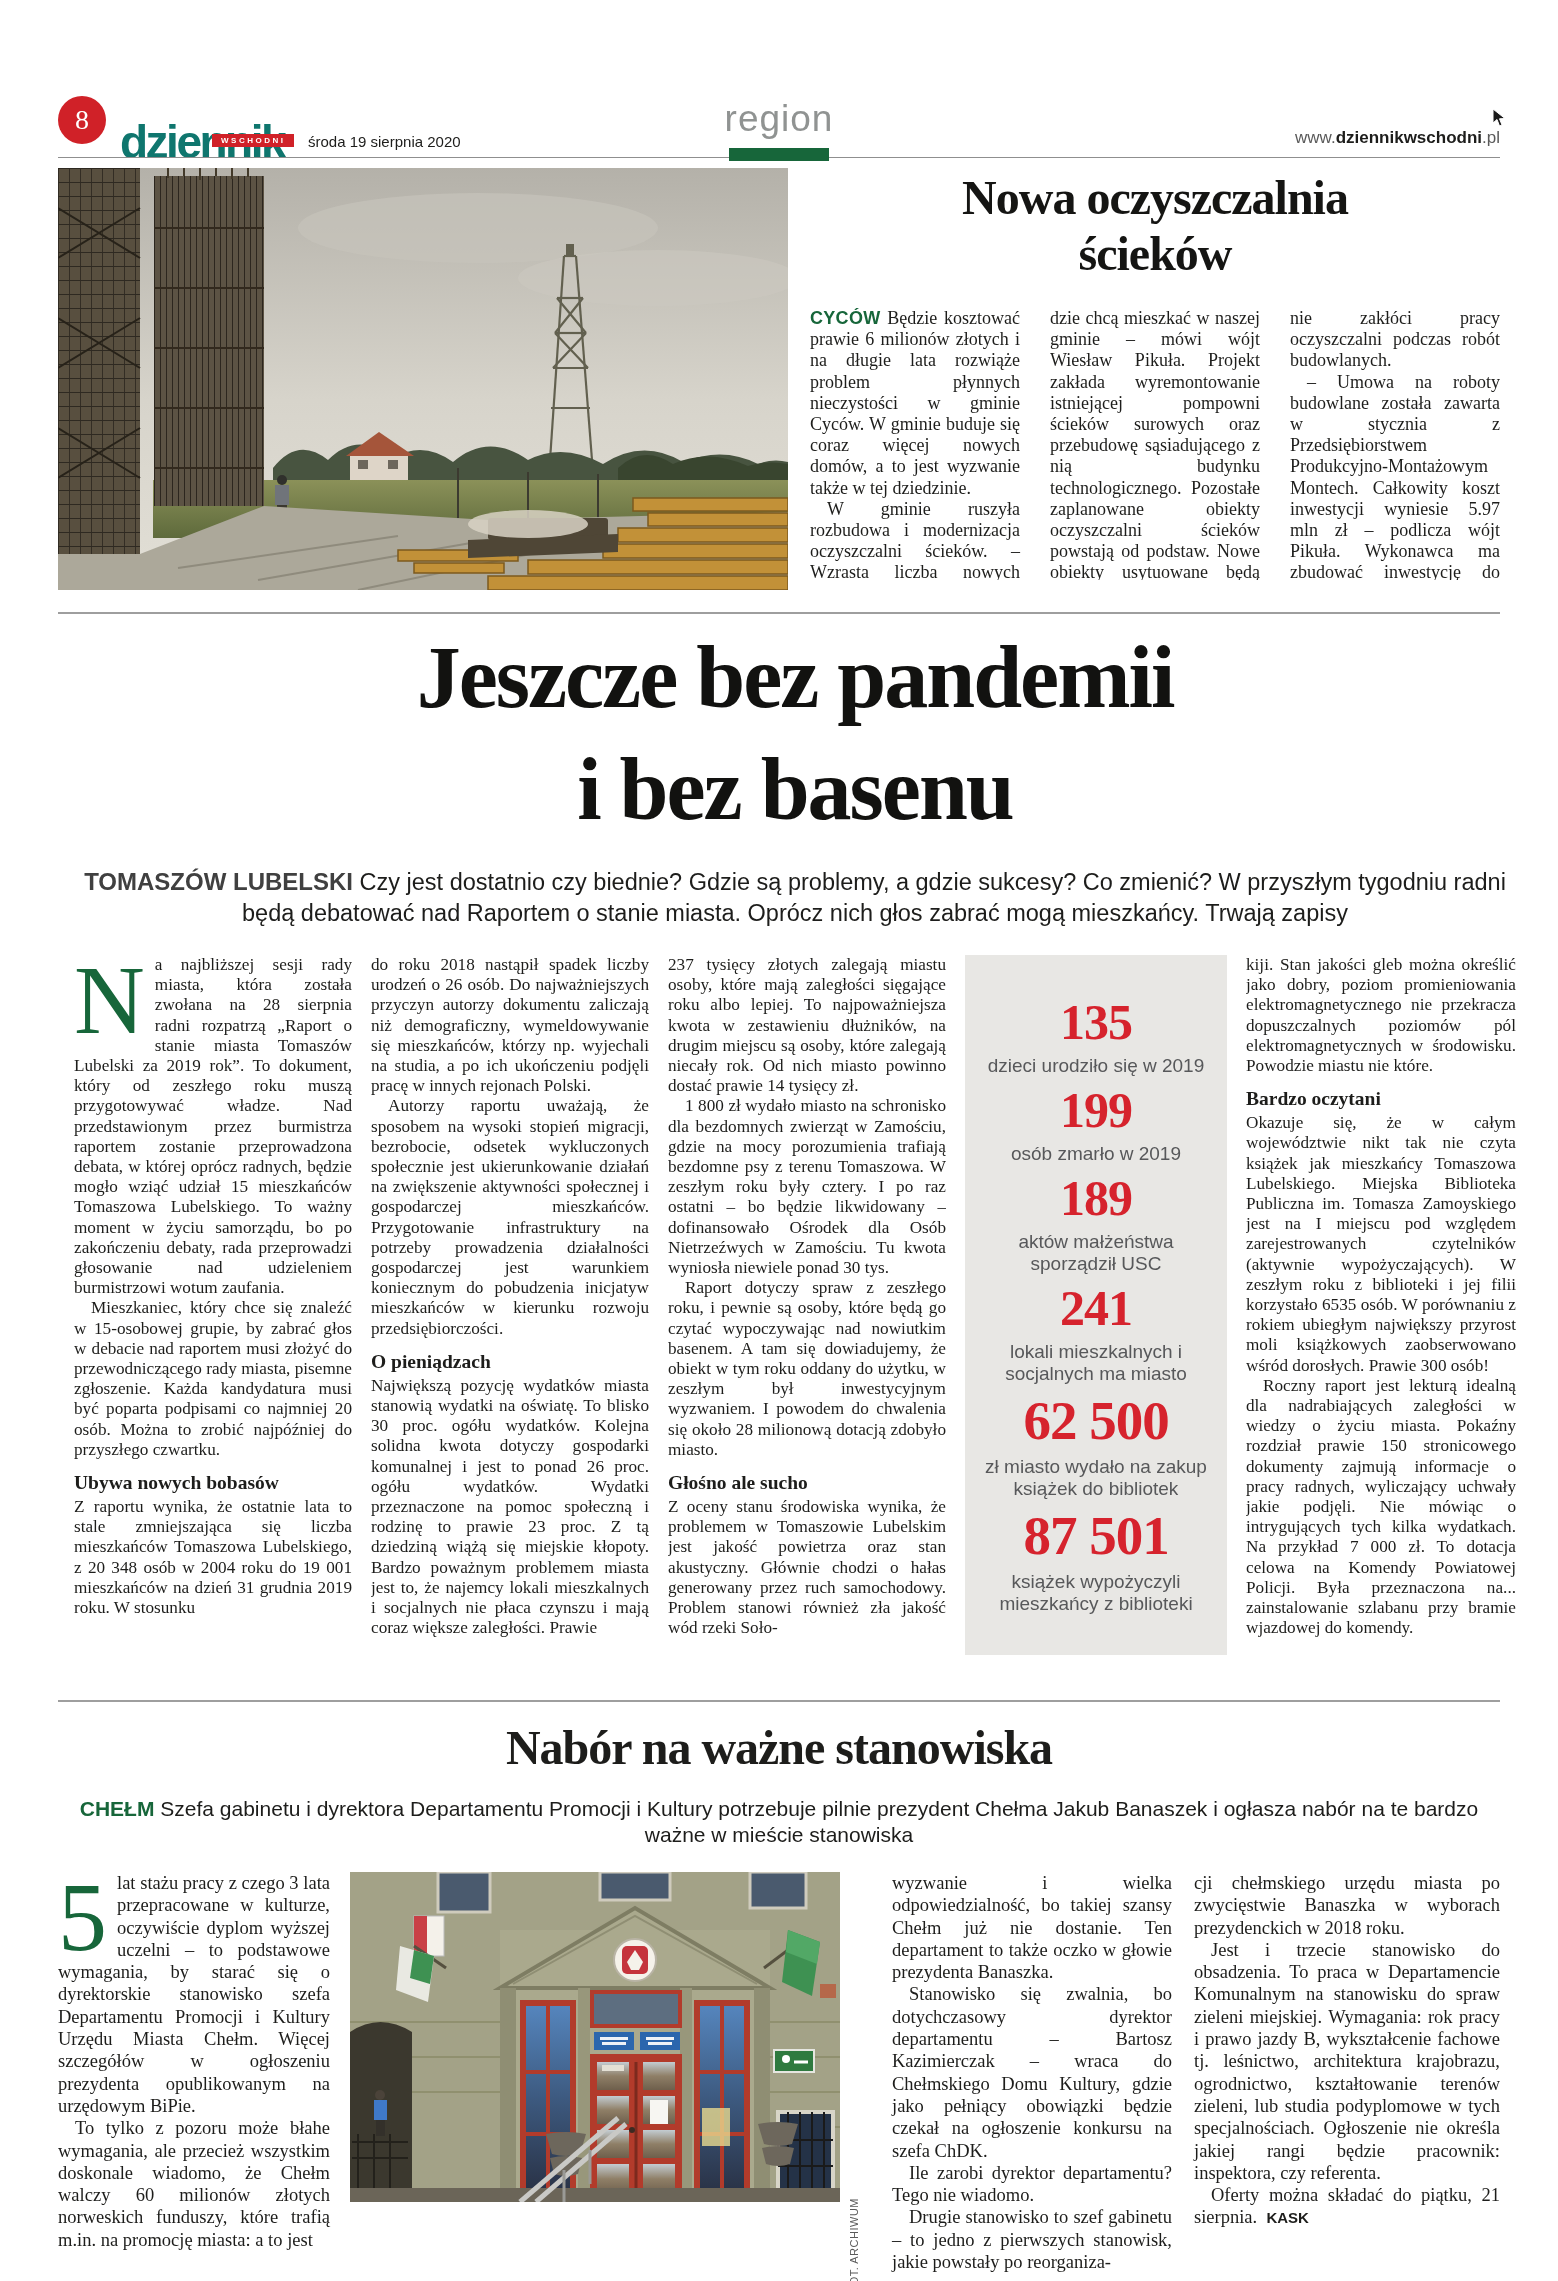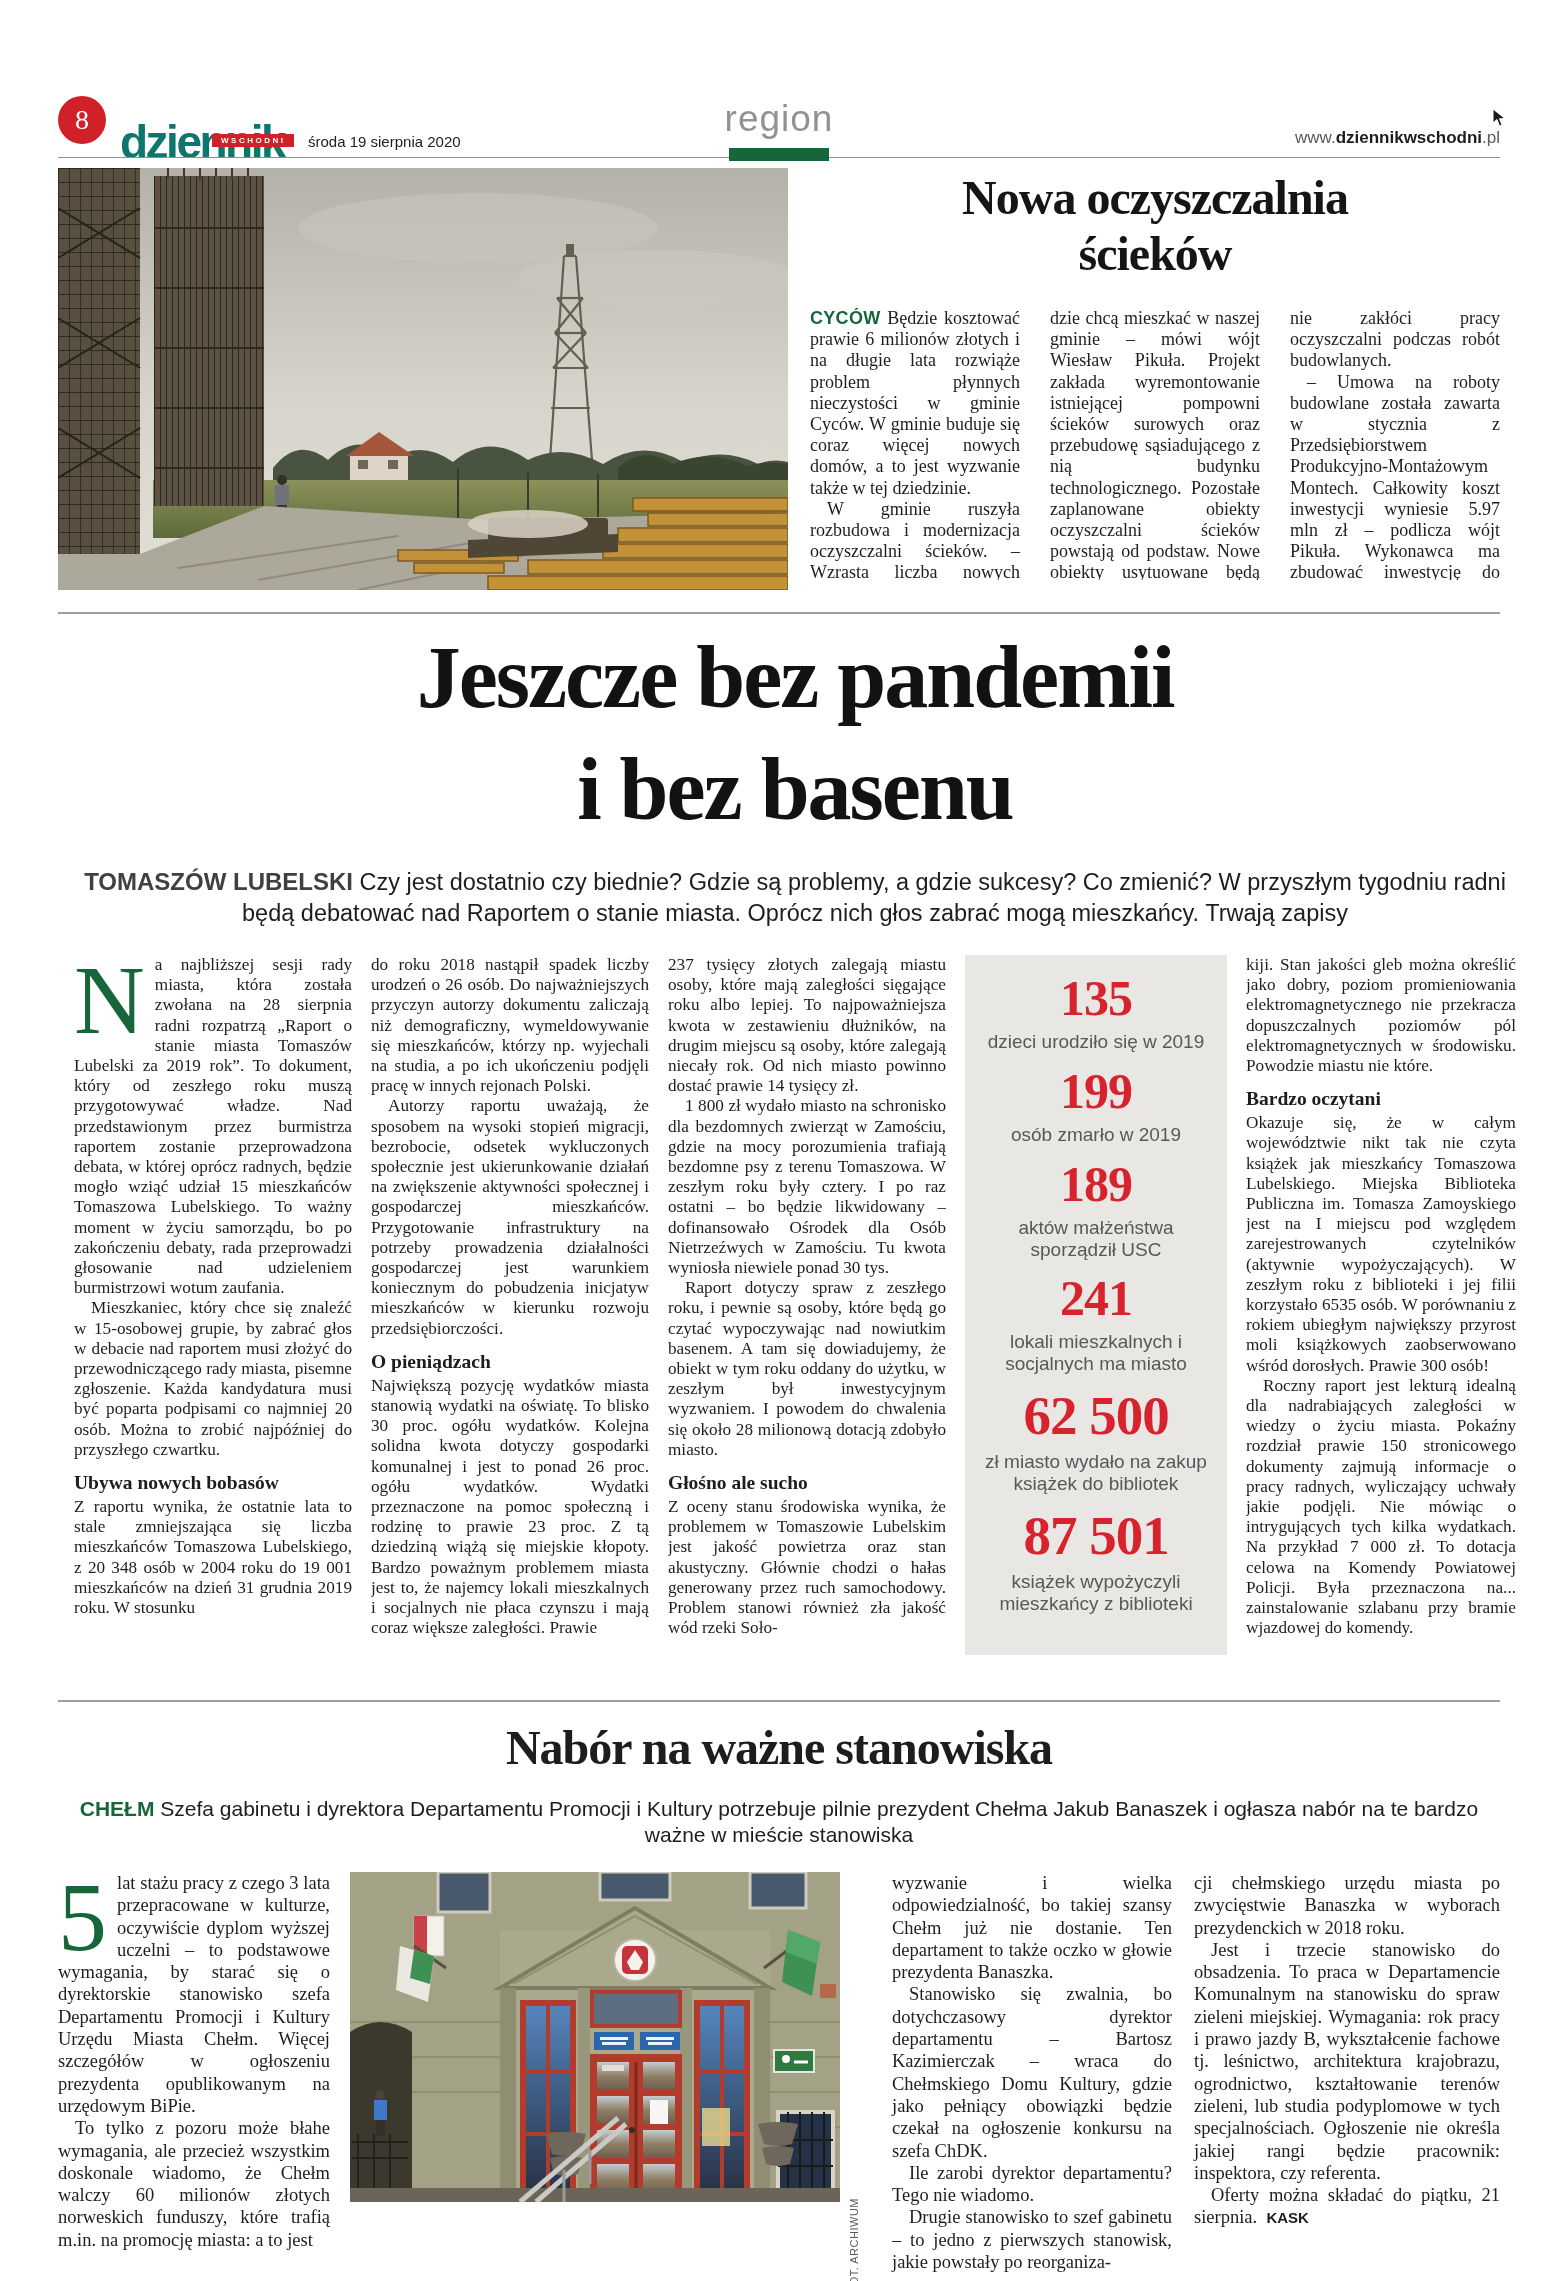--- a/index.html
+++ b/index.html
@@ -51,21 +51,21 @@
   .lead2 { margin:20px auto 0; width:1430px; text-align:center;
            font:23.5px/31px "Liberation Sans", sans-serif; color:#1d1d1b; }
   .kick2 { color:#404040; font-weight:bold; font-size:24px; }
   .main-cols { display:flex; gap:19px; margin-top:26px; height:700px; overflow:hidden; }
   .m-col { flex:1; font:17.2px/20.2px "Liberation Serif", serif; overflow:hidden; }
   .m-col-last { flex:0 0 270px; }
   .dropcap { float:left; font:98px/78px "Liberation Serif", serif; color:#17663a; padding:6px 10px 0 0; }
 
   
   .stats { flex:0 0 262px; background:#e8e7e4; display:flex; flex-direction:column;
-           justify-content:space-between; padding:18px 12px 40px; text-align:center; }
+           justify-content:space-between; padding:42px 12px 40px; text-align:center; }
   .stat-value { font:bold 50px/1 "Liberation Serif", serif; color:#d6232d; letter-spacing:-1px; }
   .stat-value.big { font-size:55px; }
   .stat-label { font:19px/22px "Liberation Sans", sans-serif; color:#57585a; margin-top:8px; }
 
   
   .bot-art { position:absolute; left:58px; top:1712px; width:1442px; }
   .h-bot { font:bold 48px/52px "Liberation Serif", serif; text-align:center; letter-spacing:-1px; margin-top:10px; }
   .lead3 { margin:22px auto 0; width:1442px; text-align:center; font:21px/26px "Liberation Sans", sans-serif; }
   .kick3 { color:#17663a; font-weight:bold; font-size:21px; }
   .bot-cols { display:flex; margin-top:24px; height:420px; overflow:hidden; }

